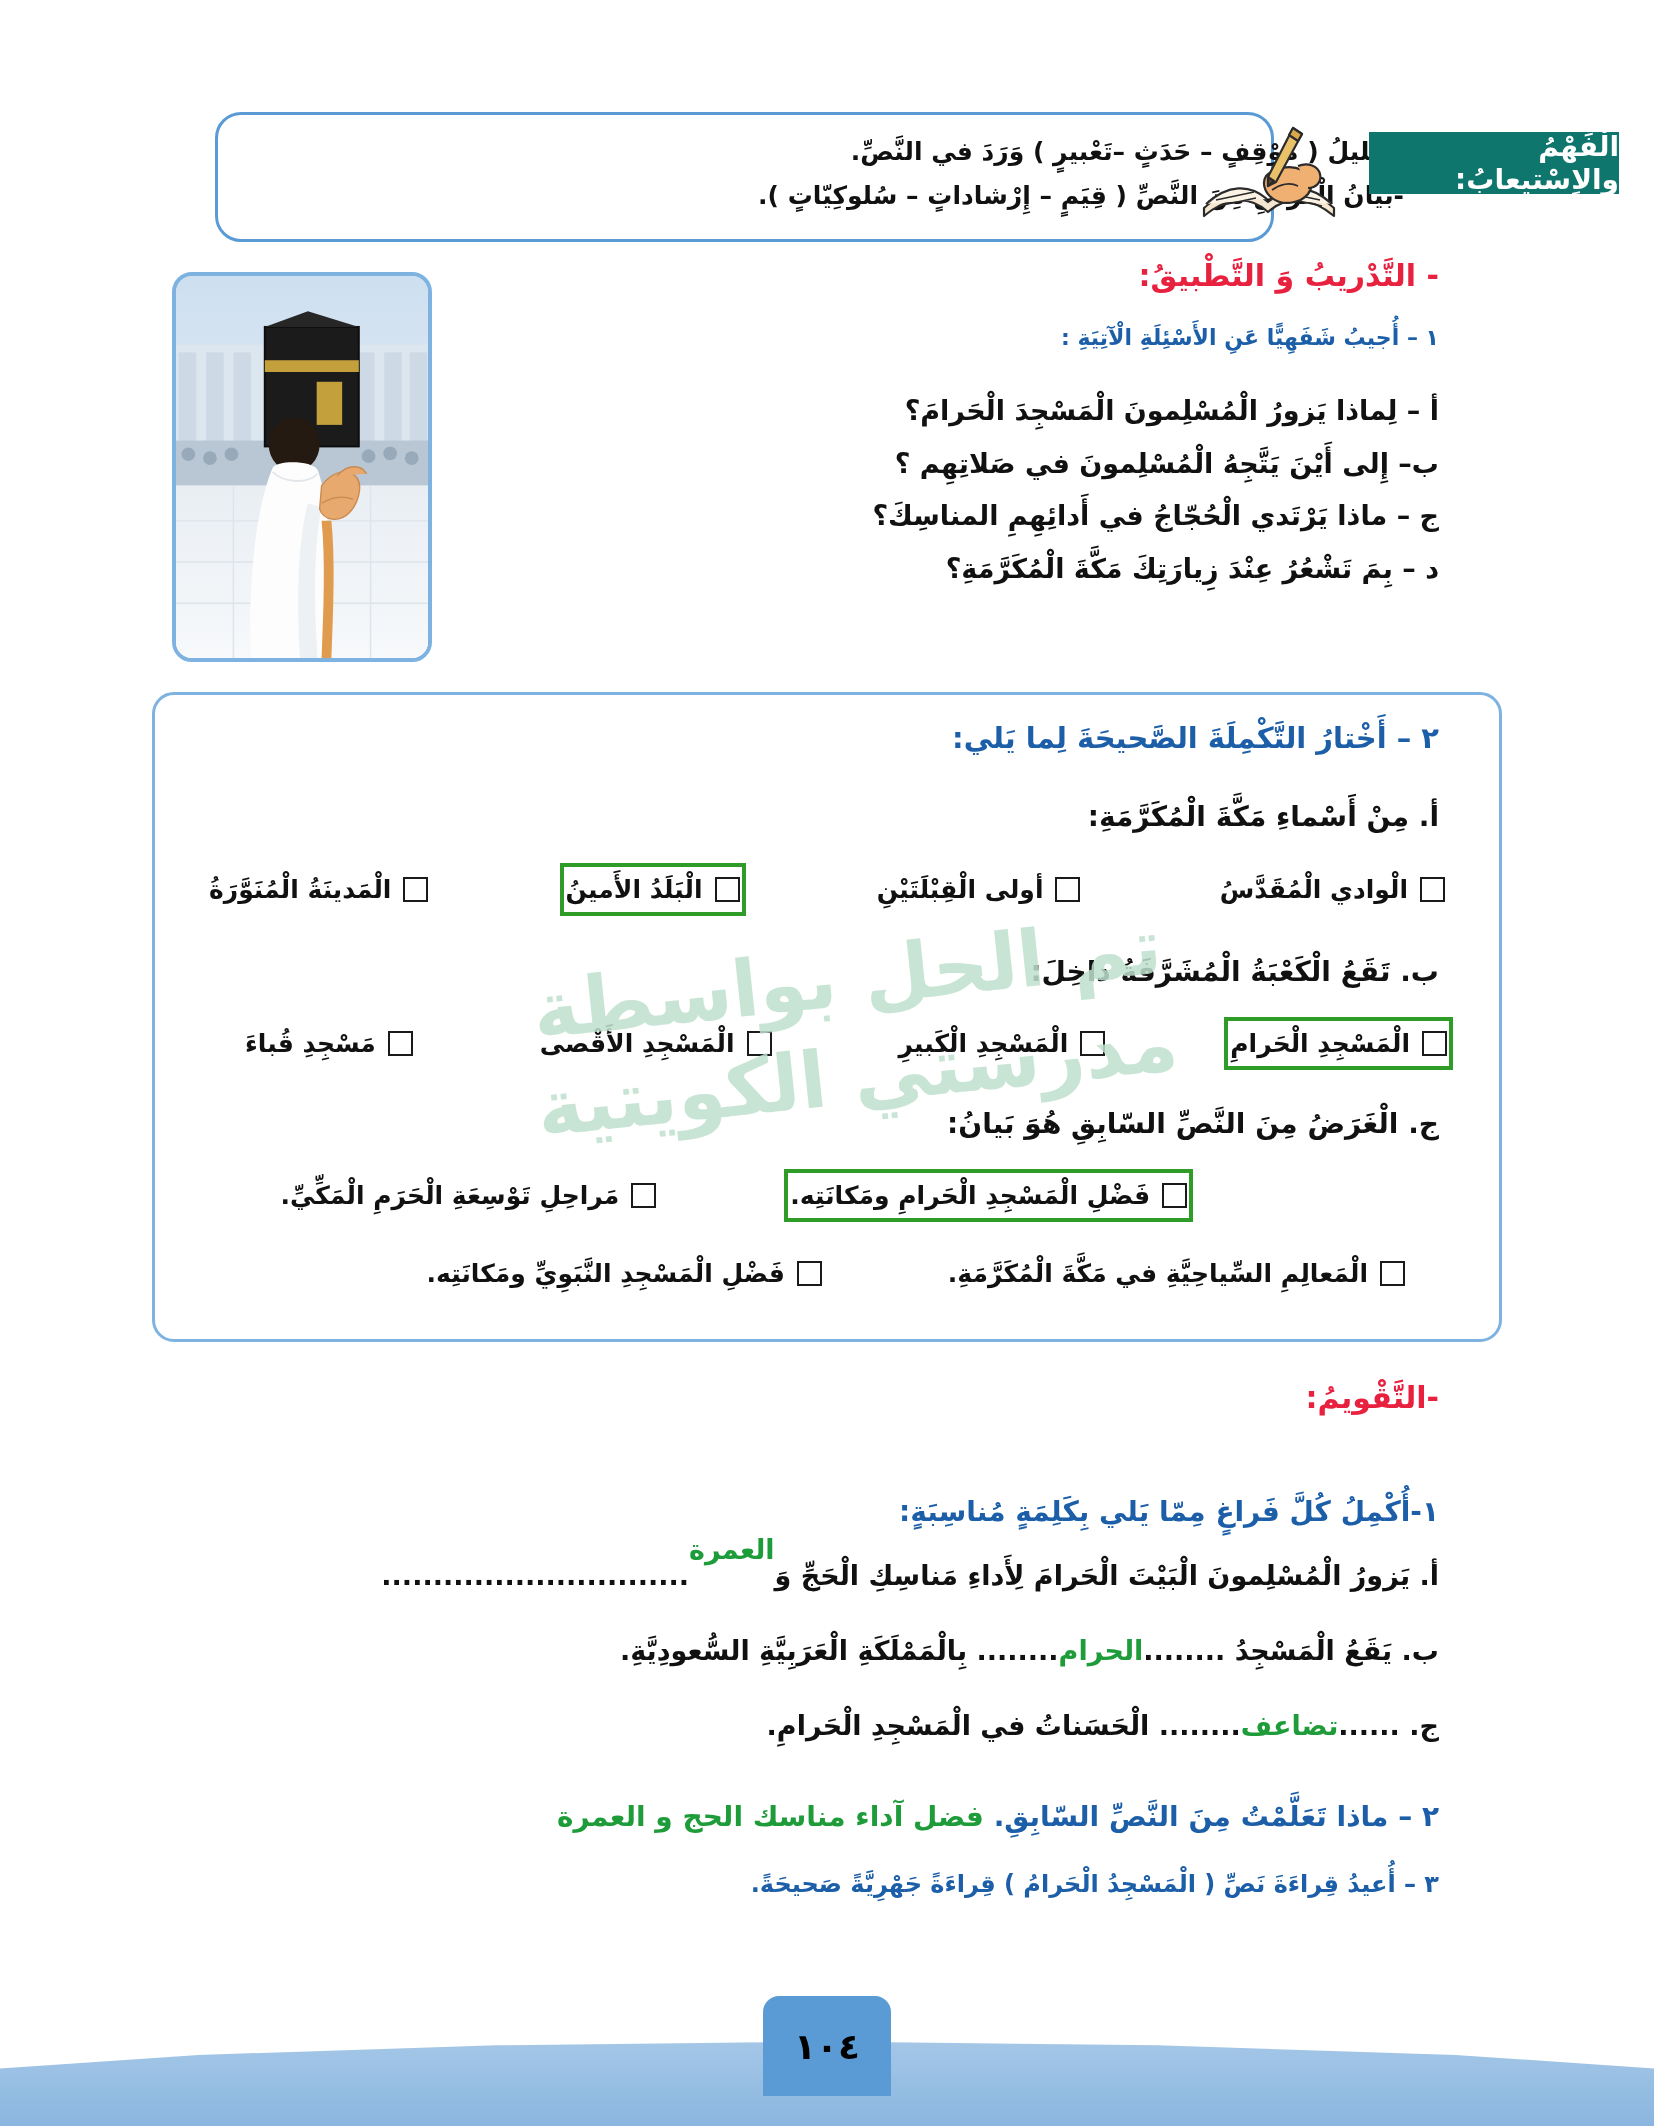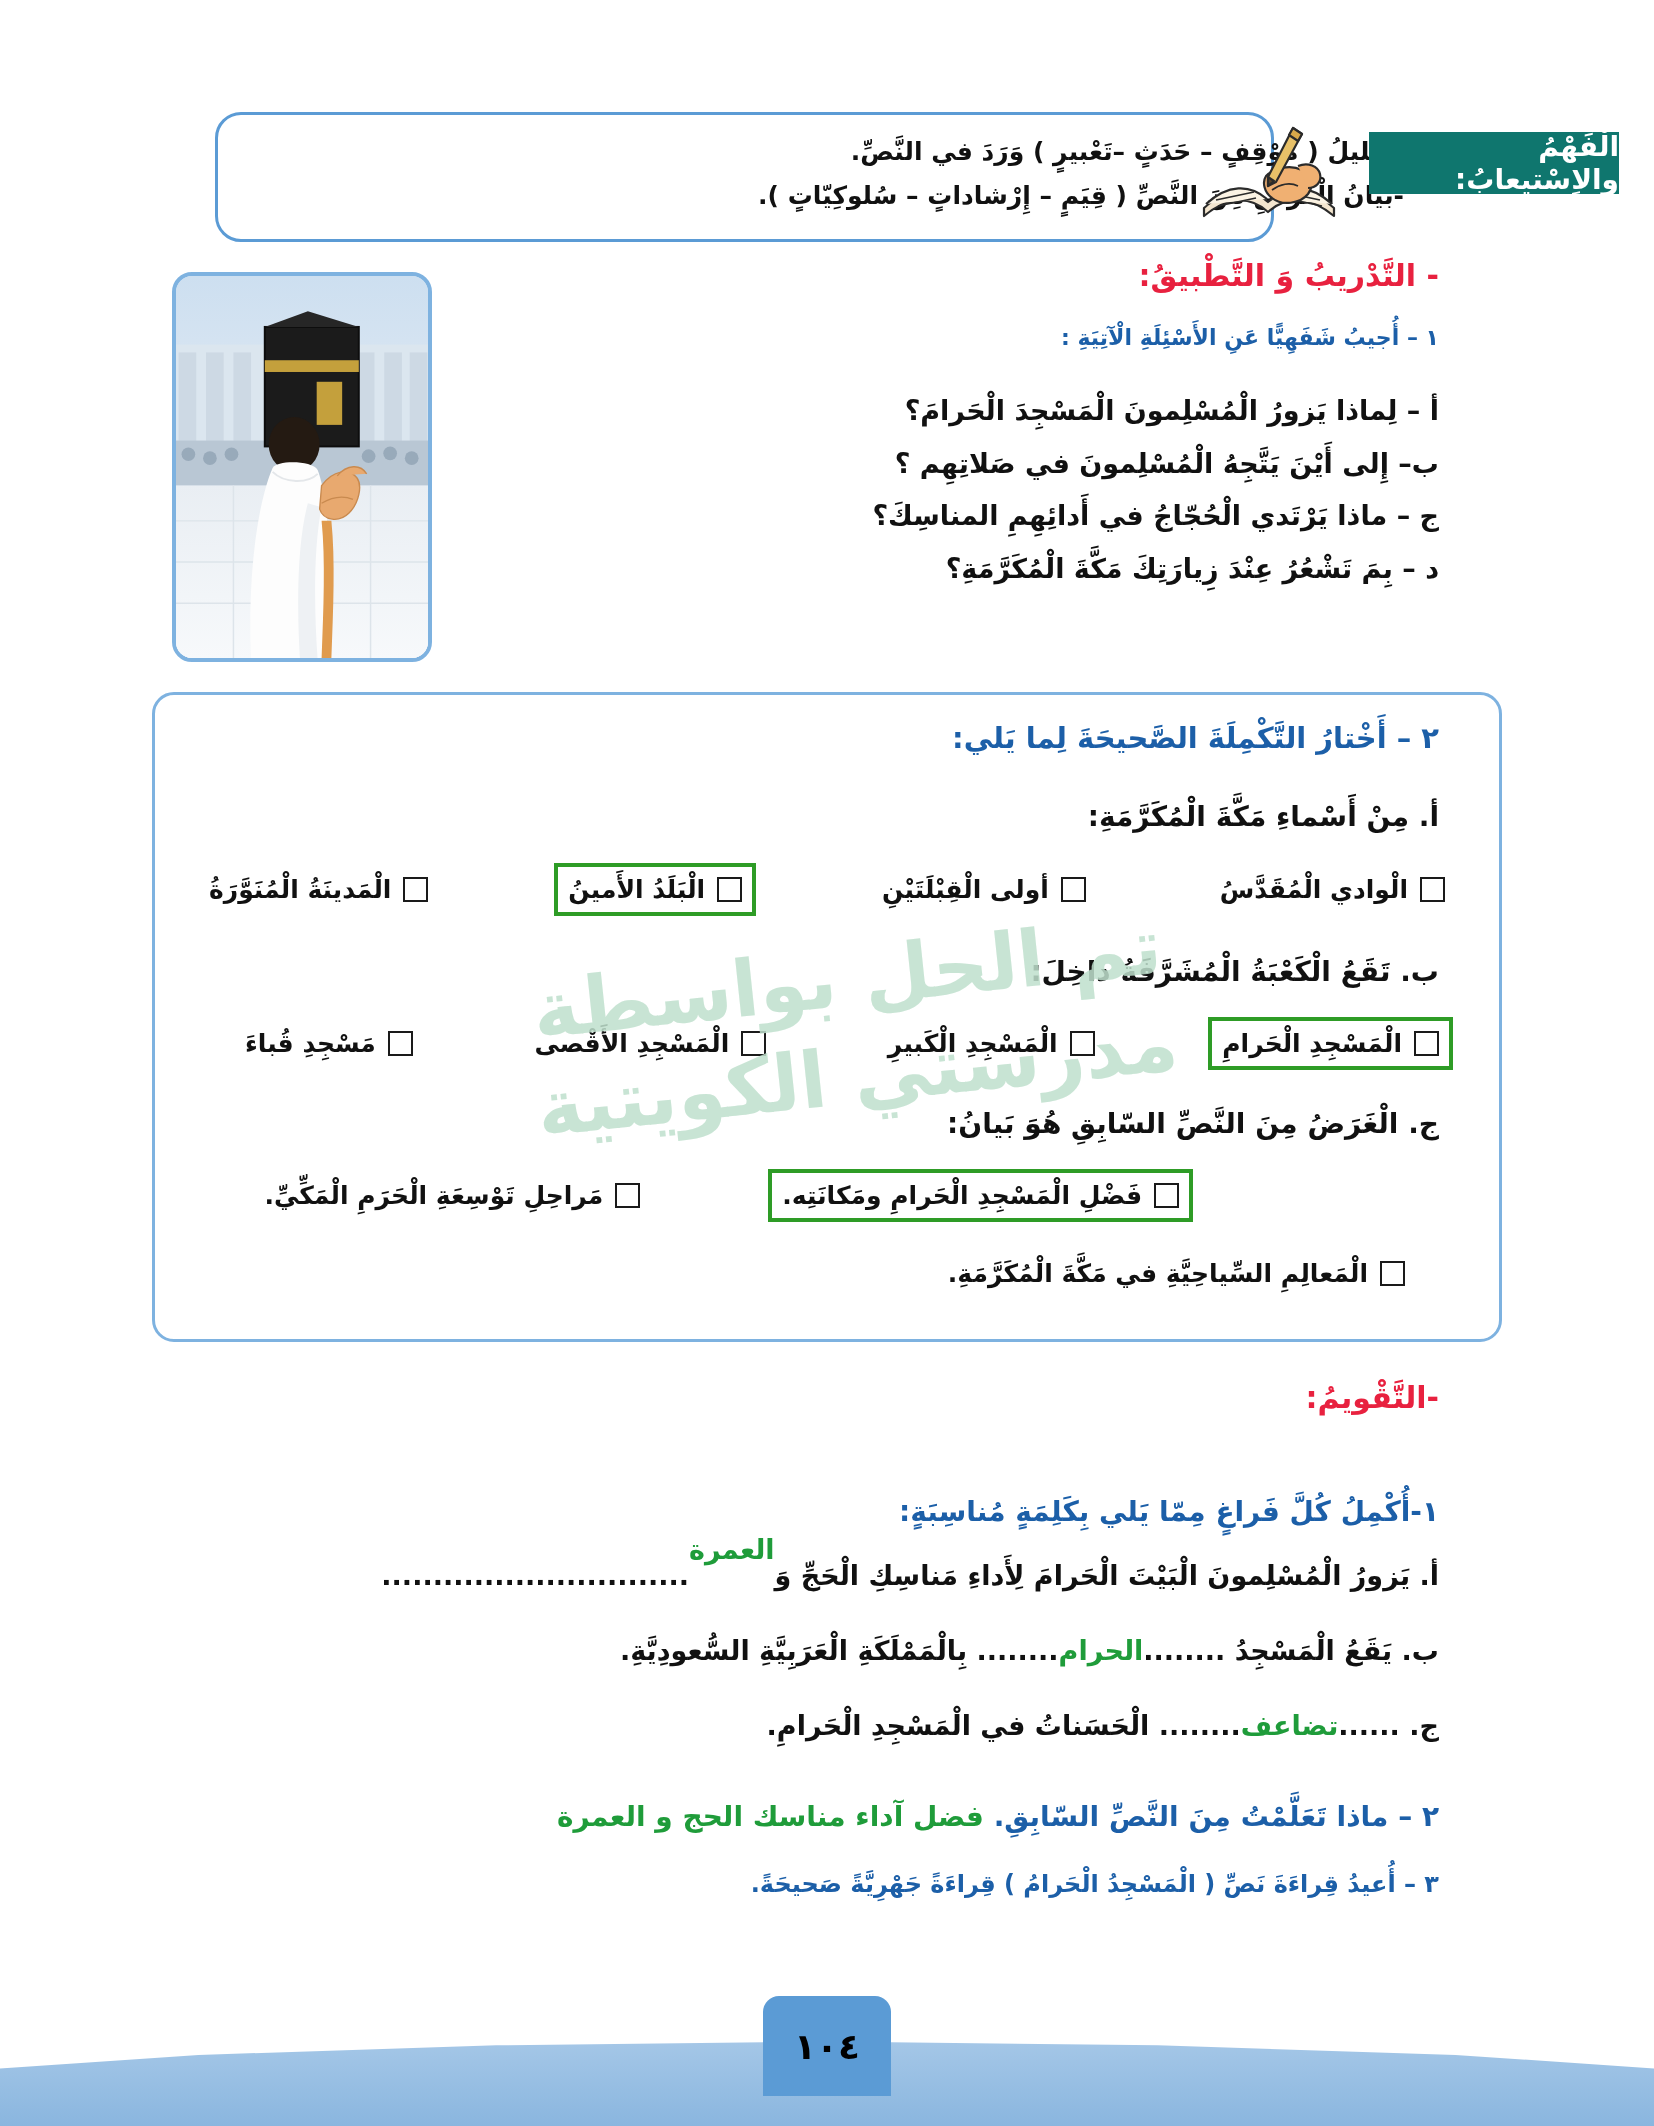--- a/index.html
+++ b/index.html
@@ -188,21 +188,21 @@
     display: flex;
     flex-direction: row;
     align-items: center;
     gap: 12px;
     white-space: nowrap;
     padding: 4px 8px;
     box-sizing: border-box;
   }
   .opt.marked {
     border: 4px solid #2e9c26;
-    padding: 8px 10px;
+    padding: 8px 2px;
   }
   .opt .box {
     display: inline-block;
     width: 21px;
     height: 21px;
     border: 2px solid #1a1a1a;
     flex: 0 0 auto;
     background: #fff;
   }
 
@@ -495,20 +495,24 @@
       <div class="opt">
         <span class="box"></span>
         <span>مَراحِلِ تَوْسِعَةِ الْحَرَمِ الْمَكِّيِّ.</span>
       </div>
     </div>
     <div class="opt-row r4" style="justify-content:flex-start; gap:110px; padding-right:40px;">
       <div class="opt">
         <span class="box"></span>
         <span>الْمَعالِمِ السِّياحِيَّةِ في مَكَّةَ الْمُكَرَّمَةِ.</span>
       </div>
+      <div class="opt">
+        <span class="box"></span>
+        <span>فَضْلِ الْمَسْجِدِ النَّبَوِيِّ ومَكانَتِه.</span>
+      </div>
     </div>
   </div>
 
   <div class="eval-heading">-التَّقْويمُ:</div>
   <div class="eval-q1">١-أُكْمِلُ كُلَّ فَراغٍ مِمّا يَلي بِكَلِمَةٍ مُناسِبَةٍ:</div>
 
   <div class="blank-line b1">
     <span>أ. يَزورُ الْمُسْلِمونَ الْبَيْتَ الْحَرامَ لِأَداءِ مَناسِكِ الْحَجِّ وَ</span><span class="answer" style="position:relative; top:-26px;margin-top:20px;">العمرة</span><span>..............................</span>
   </div>
 

